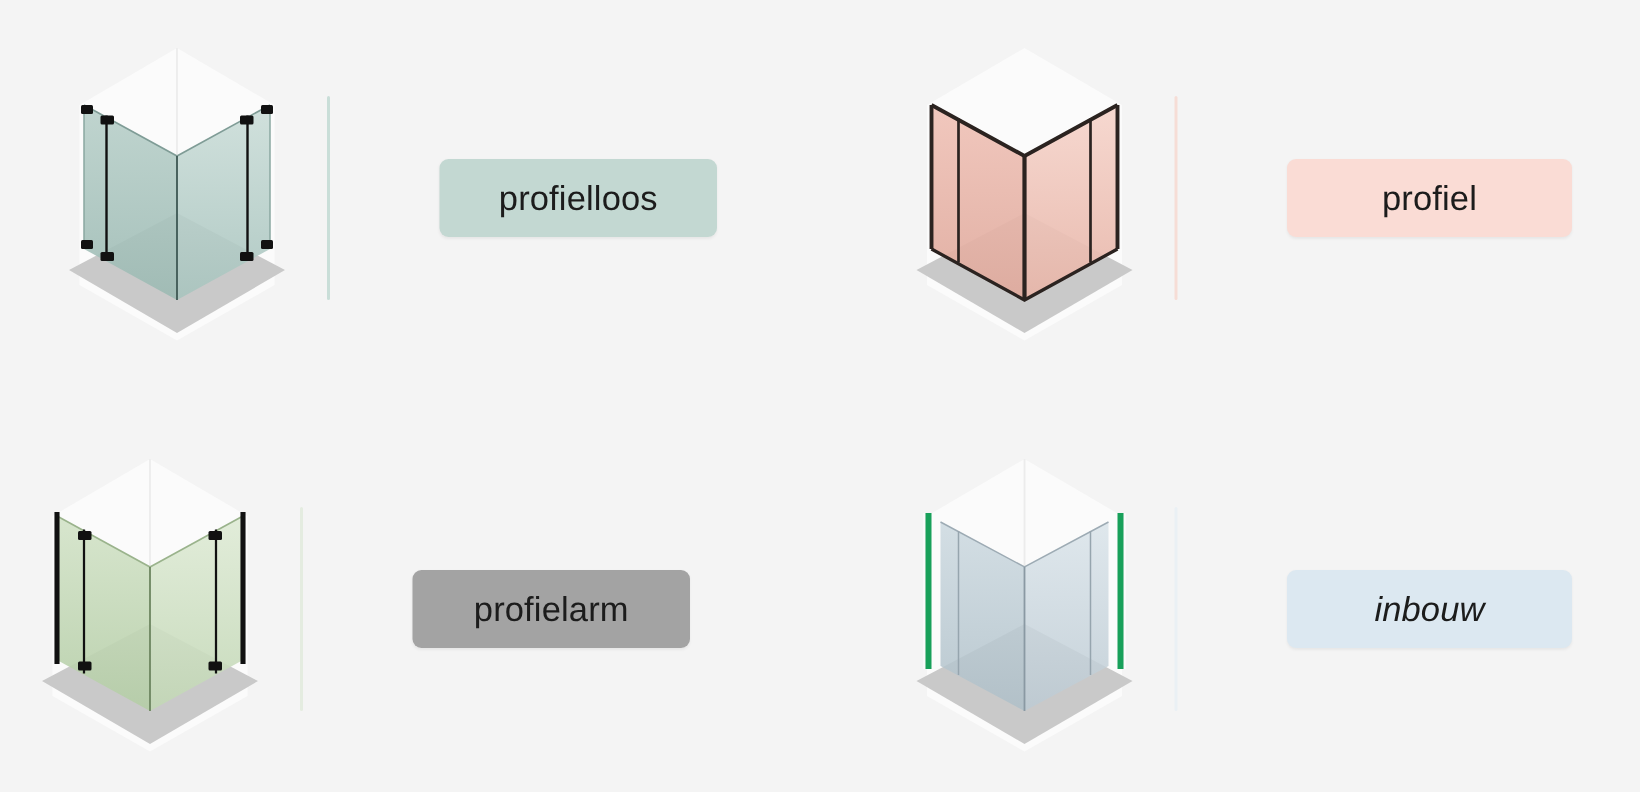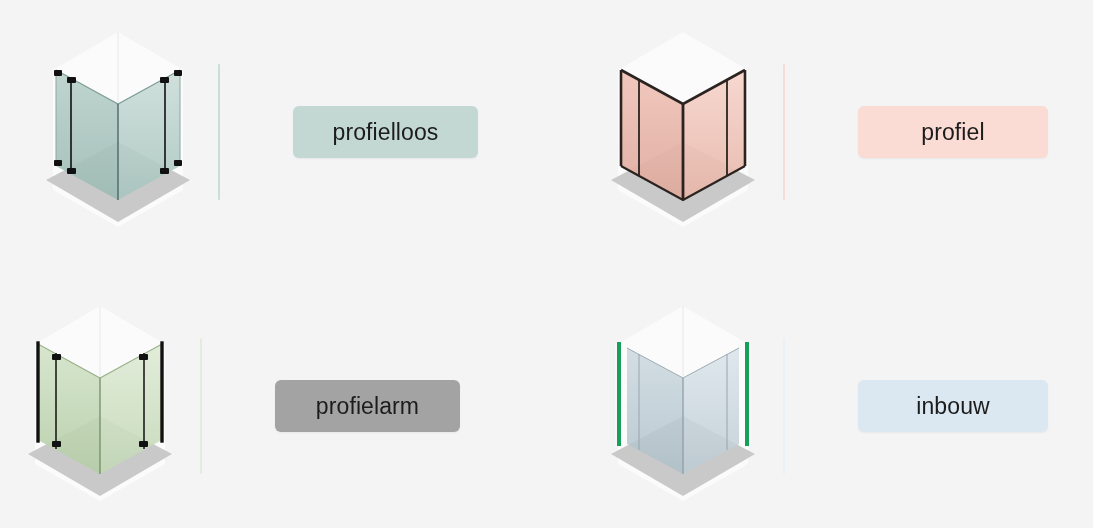--- a/index.html
+++ b/index.html
@@ -247,18 +247,18 @@
         </g>
         <g stroke="#ffffff" stroke-width="1" opacity=".75">
           <line x1="33" y1="46" x2="33" y2="150"></line>
           <line x1="167" y1="46" x2="167" y2="150"></line>
         </g>
       </svg>
     </div>
 
     <div class="divider" style="background:#eaf0f4; margin-left:0px;"></div>
 
-    <div class="pill" style="background:#dce8f1; margin-left:73px; min-width:190px;">
+    <div class="pill" style="background:#dce8f1; margin-left:73px; min-width:190px;font-style:italic;">
       <span>inbouw</span>
     </div>
   </div>
 
 </div>
 
 </body></html>

